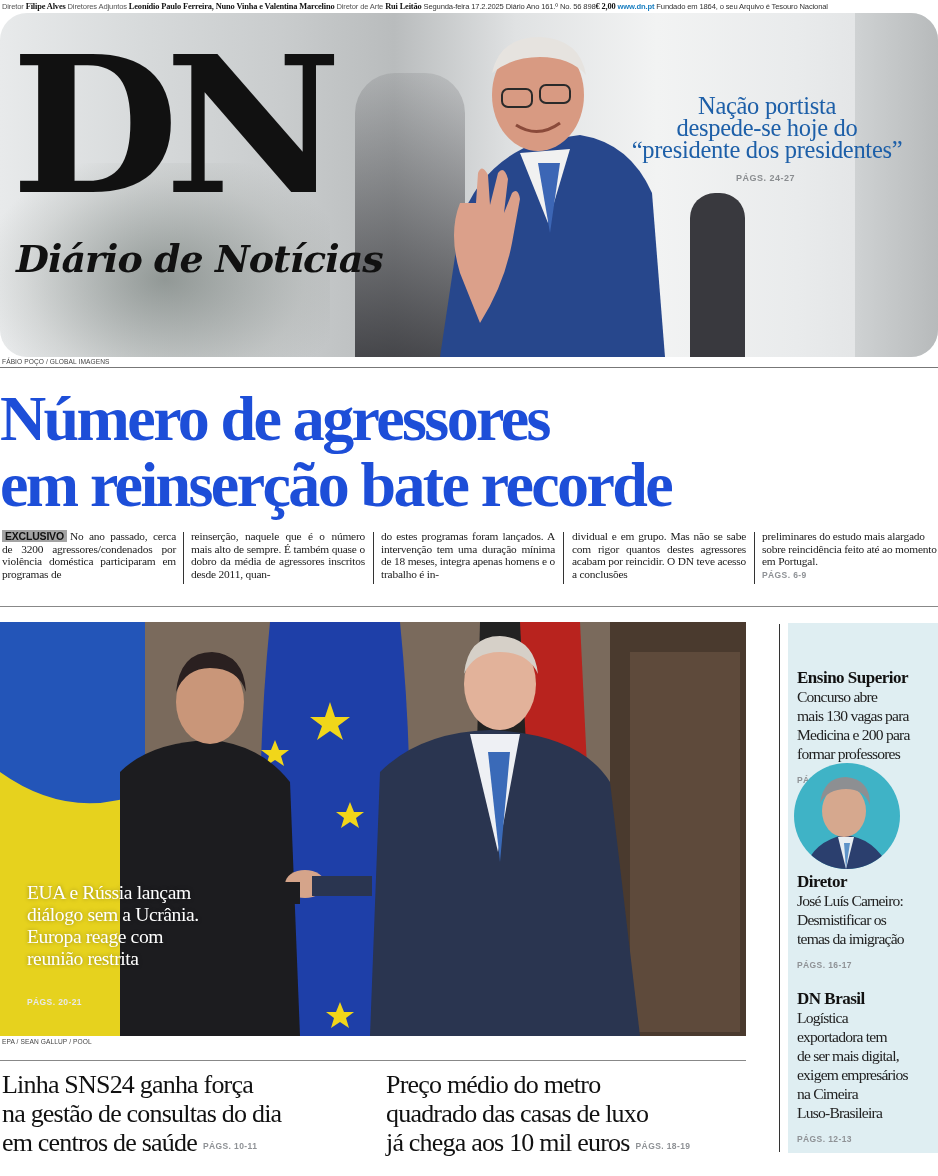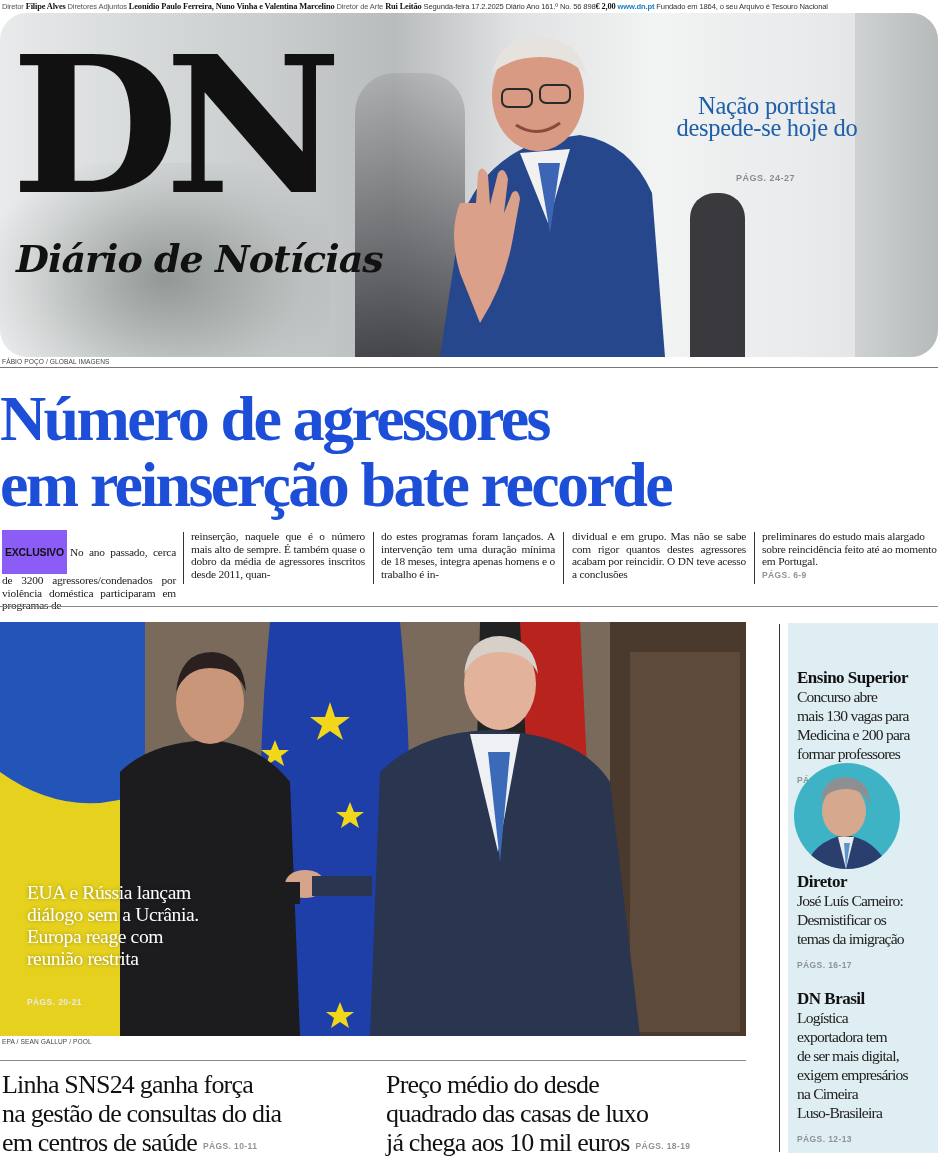--- a/index.html
+++ b/index.html
@@ -24,21 +24,21 @@
   .hero-head { position: absolute; left: 600px; top: 82px; width: 334px; text-align: center; color: #1d5fa8; font-family: "Liberation Serif", serif; font-size: 24.5px; line-height: 22px; letter-spacing: -0.3px; }
   .hero-pages { position: absolute; left: 736px; top: 160px; font-family: "Liberation Sans", sans-serif; font-weight: bold; font-size: 9px; color: #8a8d90; letter-spacing: 0.5px; }
   .credit { position: absolute; font-family: "Liberation Sans", sans-serif; font-size: 6.6px; color: #444; letter-spacing: 0.1px; }
 
   
   .rule { position: absolute; height: 1px; background: #555; }
   .main-head { position: absolute; left: 0; top: 386px; width: 860px; font-family: "Liberation Serif", serif; font-weight: bold; font-size: 64px; line-height: 66px; letter-spacing: -2.6px; color: #1d4ed8; }
   .lead { position: absolute; top: 530px; font-family: "Liberation Serif", serif; font-size: 11.4px; line-height: 12.6px; color: #1a1a1a; letter-spacing: -0.2px; }
   .lead.col { text-align: justify; }
   .vsep { position: absolute; top: 532px; width: 1px; height: 52px; background: #333; }
-  .badge-ex { display: inline-block; background: #8b5cf6; color: #111; font-family: "Liberation Sans", sans-serif; font-weight: bold; font-size: 10.5px; line-height: 12px; padding: 16px 3px; margin-right: 3px; }
+  .badge-ex { display: inline-block; background: #a3a3a3; color: #111; font-family: "Liberation Sans", sans-serif; font-weight: bold; font-size: 10.5px; line-height: 12px; padding: 0 3px; margin-right: 3px; }
   .pages-tag { font-family: "Liberation Sans", sans-serif; font-weight: bold; font-size: 8.5px; color: #8f9296; letter-spacing: 0.4px; }
 
   
   .photo2 { position: absolute; left: 0; top: 622px; width: 746px; height: 414px; overflow: hidden; background: #6b5a4c; }
   .guerra { position: absolute; left: 27px; top: 882px; width: 240px; color: #fff; font-family: "Liberation Serif", serif; font-size: 19.6px; line-height: 22px; letter-spacing: -0.4px; text-shadow: 0 0 4px rgba(0,0,0,0.35); }
   .guerra .kicker { color: #f1e4a8; }
   .guerra-pages { position: absolute; left: 27px; top: 997px; font-family: "Liberation Sans", sans-serif; font-weight: bold; font-size: 8.5px; color: #e8e8e8; letter-spacing: 0.4px; }
 
   
   .side-line { position: absolute; left: 779px; top: 624px; width: 1px; height: 528px; background: #333; }
@@ -83,20 +83,21 @@
     <rect x="82" y="66" width="30" height="18" rx="6" fill="none" stroke="#2a2a2a" stroke-width="2"></rect>
     <rect x="120" y="62" width="30" height="18" rx="6" fill="none" stroke="#2a2a2a" stroke-width="2"></rect>
     <path d="M96 102 Q118 116 140 100" stroke="#8a4a3a" stroke-width="3" fill="none"></path>
     <path d="M40 250 Q28 210 40 180 L56 180 L58 150 Q62 140 68 152 L70 182 L78 150 Q84 142 88 156 L84 190 L92 170 Q98 164 100 176 L92 220 Q84 262 60 300 Z" fill="#dba08a"></path>
   </svg>
   <div class="logo-dn">DN</div>
   <div class="logo-sub">Diário de Notícias</div>
   <div class="hero-head">
     <div>Nação portista</div>
     <div>despede-se hoje do</div>
+    <div>“presidente dos presidentes”</div>
   </div>
   <div class="hero-pages">PÁGS. 24-27</div>
 </div>
 <div class="credit" style="left:2px; top:358px;">FÁBIO POÇO / GLOBAL IMAGENS</div>
 <div class="rule" style="left:0; top:367px; width:938px; background:#777;"></div>
 
 <div class="main-head">
   <div>Número de agressores</div>
   <div>em reinserção bate recorde</div>
 </div>
@@ -199,16 +200,16 @@
 
 <div class="rule" style="left:0; top:1060px; width:746px; background:#888;"></div>
 
 <div class="bot-head" style="left:2px; width:370px;">
   <div>Linha SNS24 ganha força</div>
   <div>na gestão de consultas do dia</div>
   <div><span>em centros de saúde</span><span class="pages-tag">PÁGS. 10-11</span></div>
 </div>
 
 <div class="bot-head" style="left:386px; width:370px;">
-  <div>Preço médio do desde</div>
+  <div>Preço médio do metro</div>
   <div>quadrado das casas de luxo</div>
   <div><span>já chega aos 10 mil euros</span><span class="pages-tag">PÁGS. 18-19</span></div>
 </div>
 
 </body></html>

